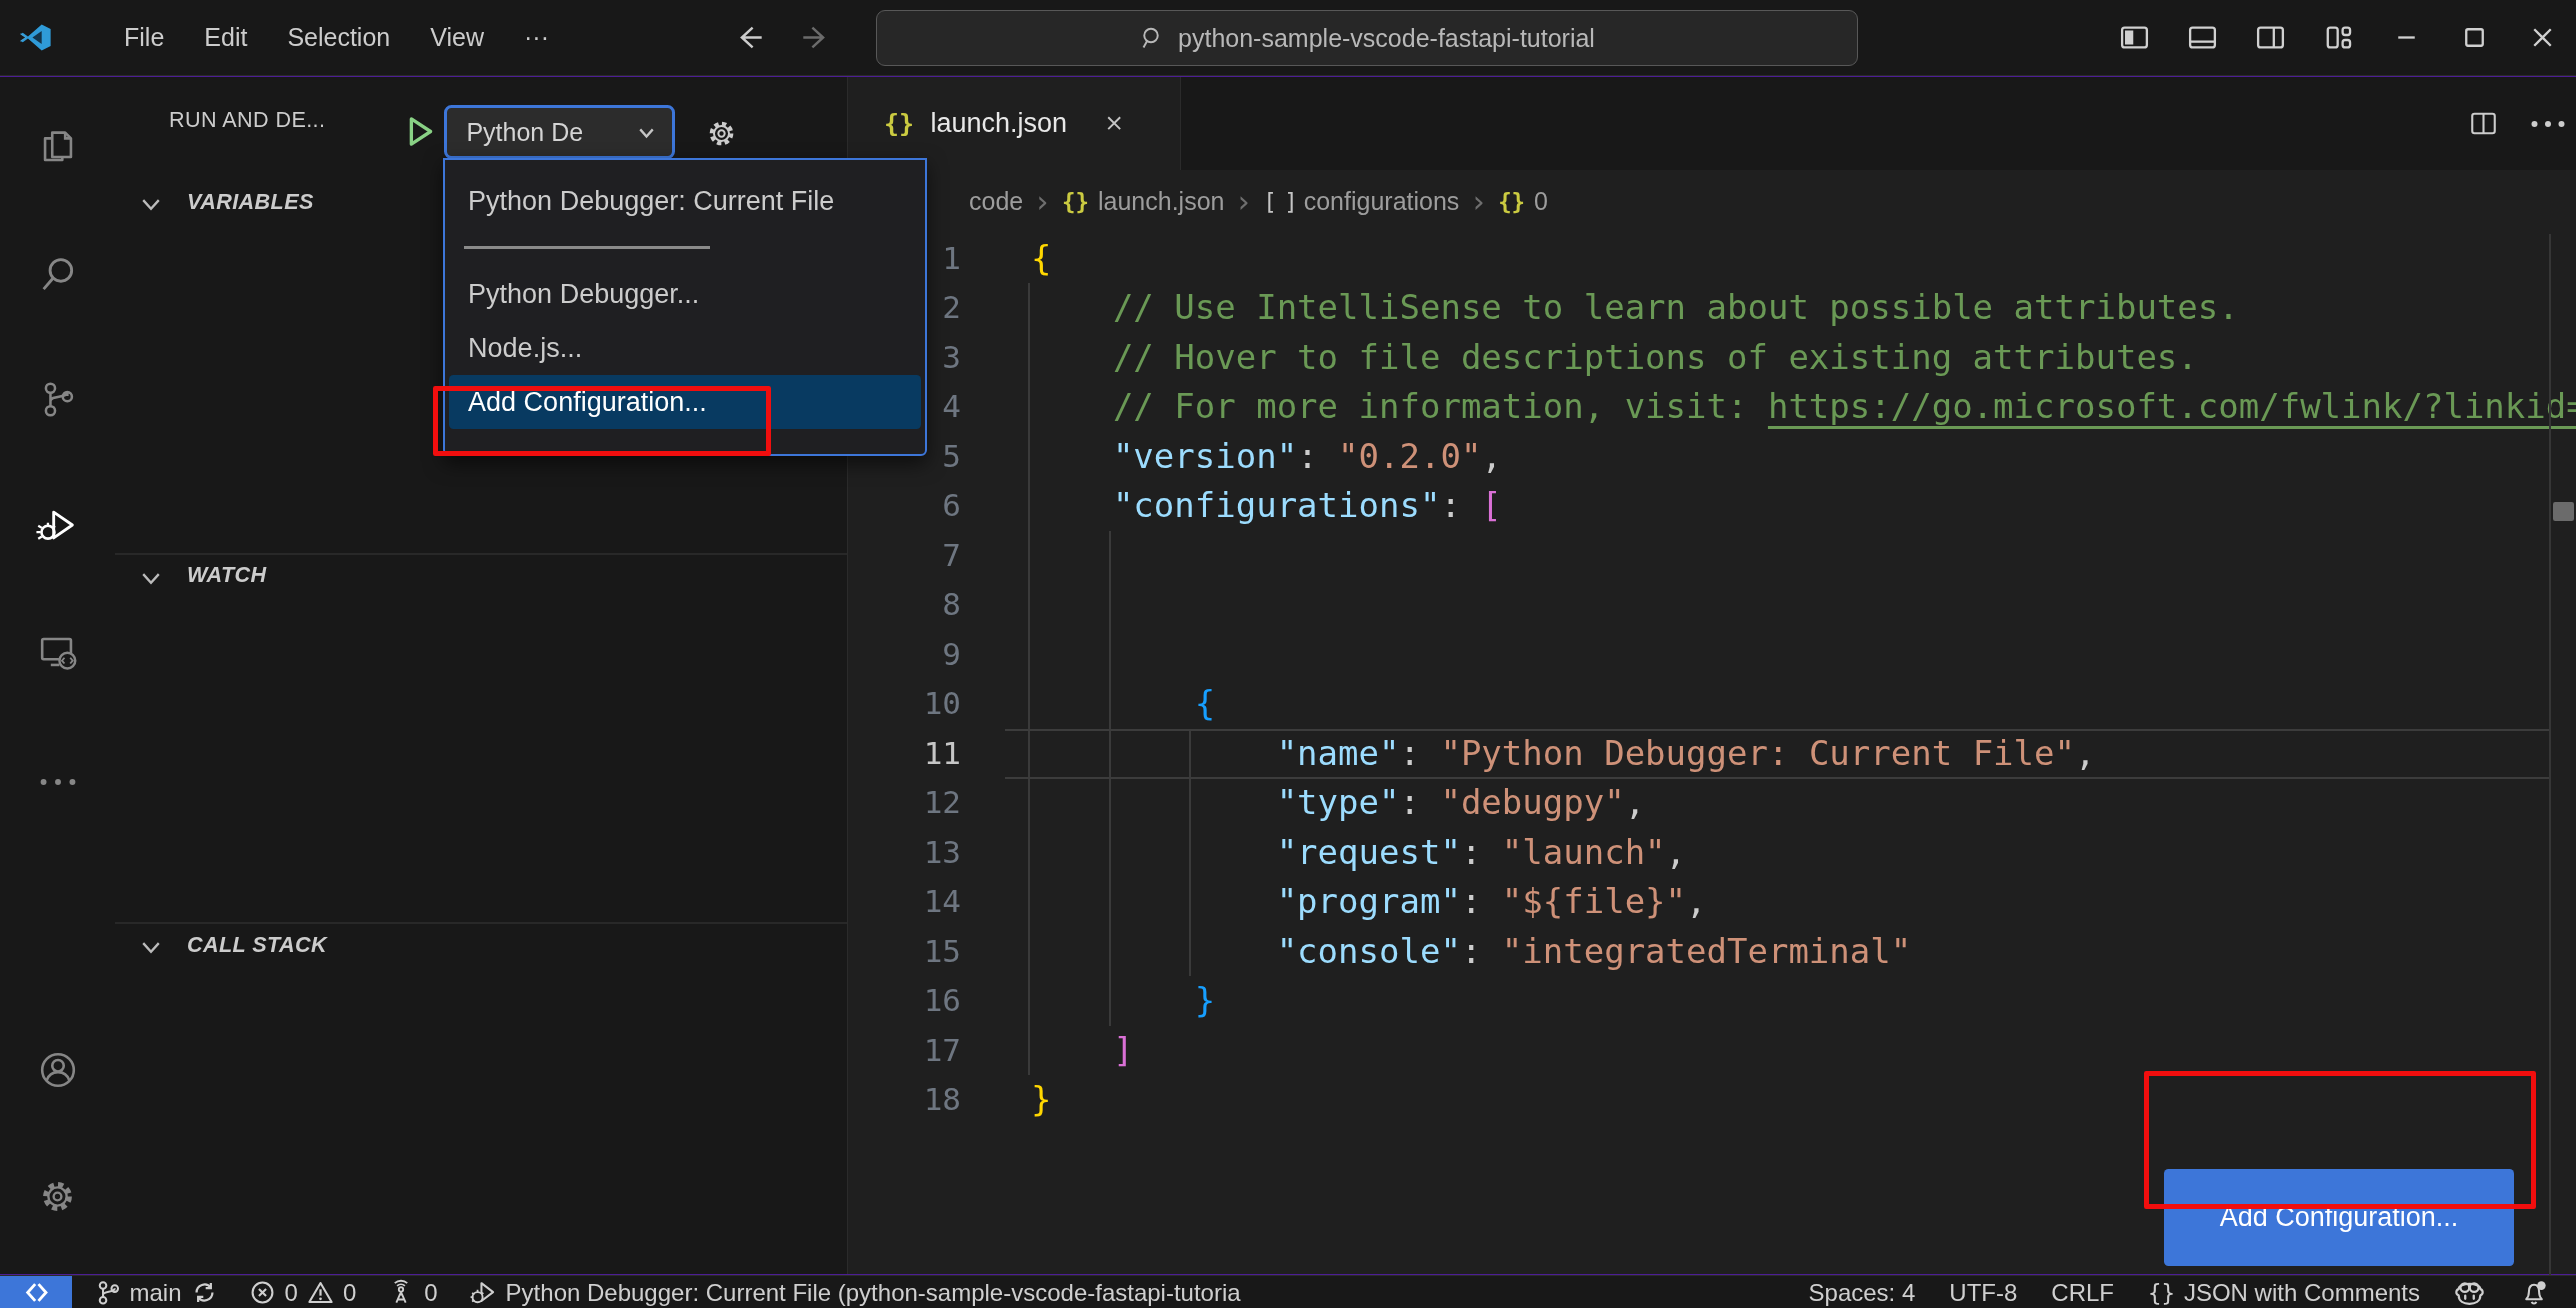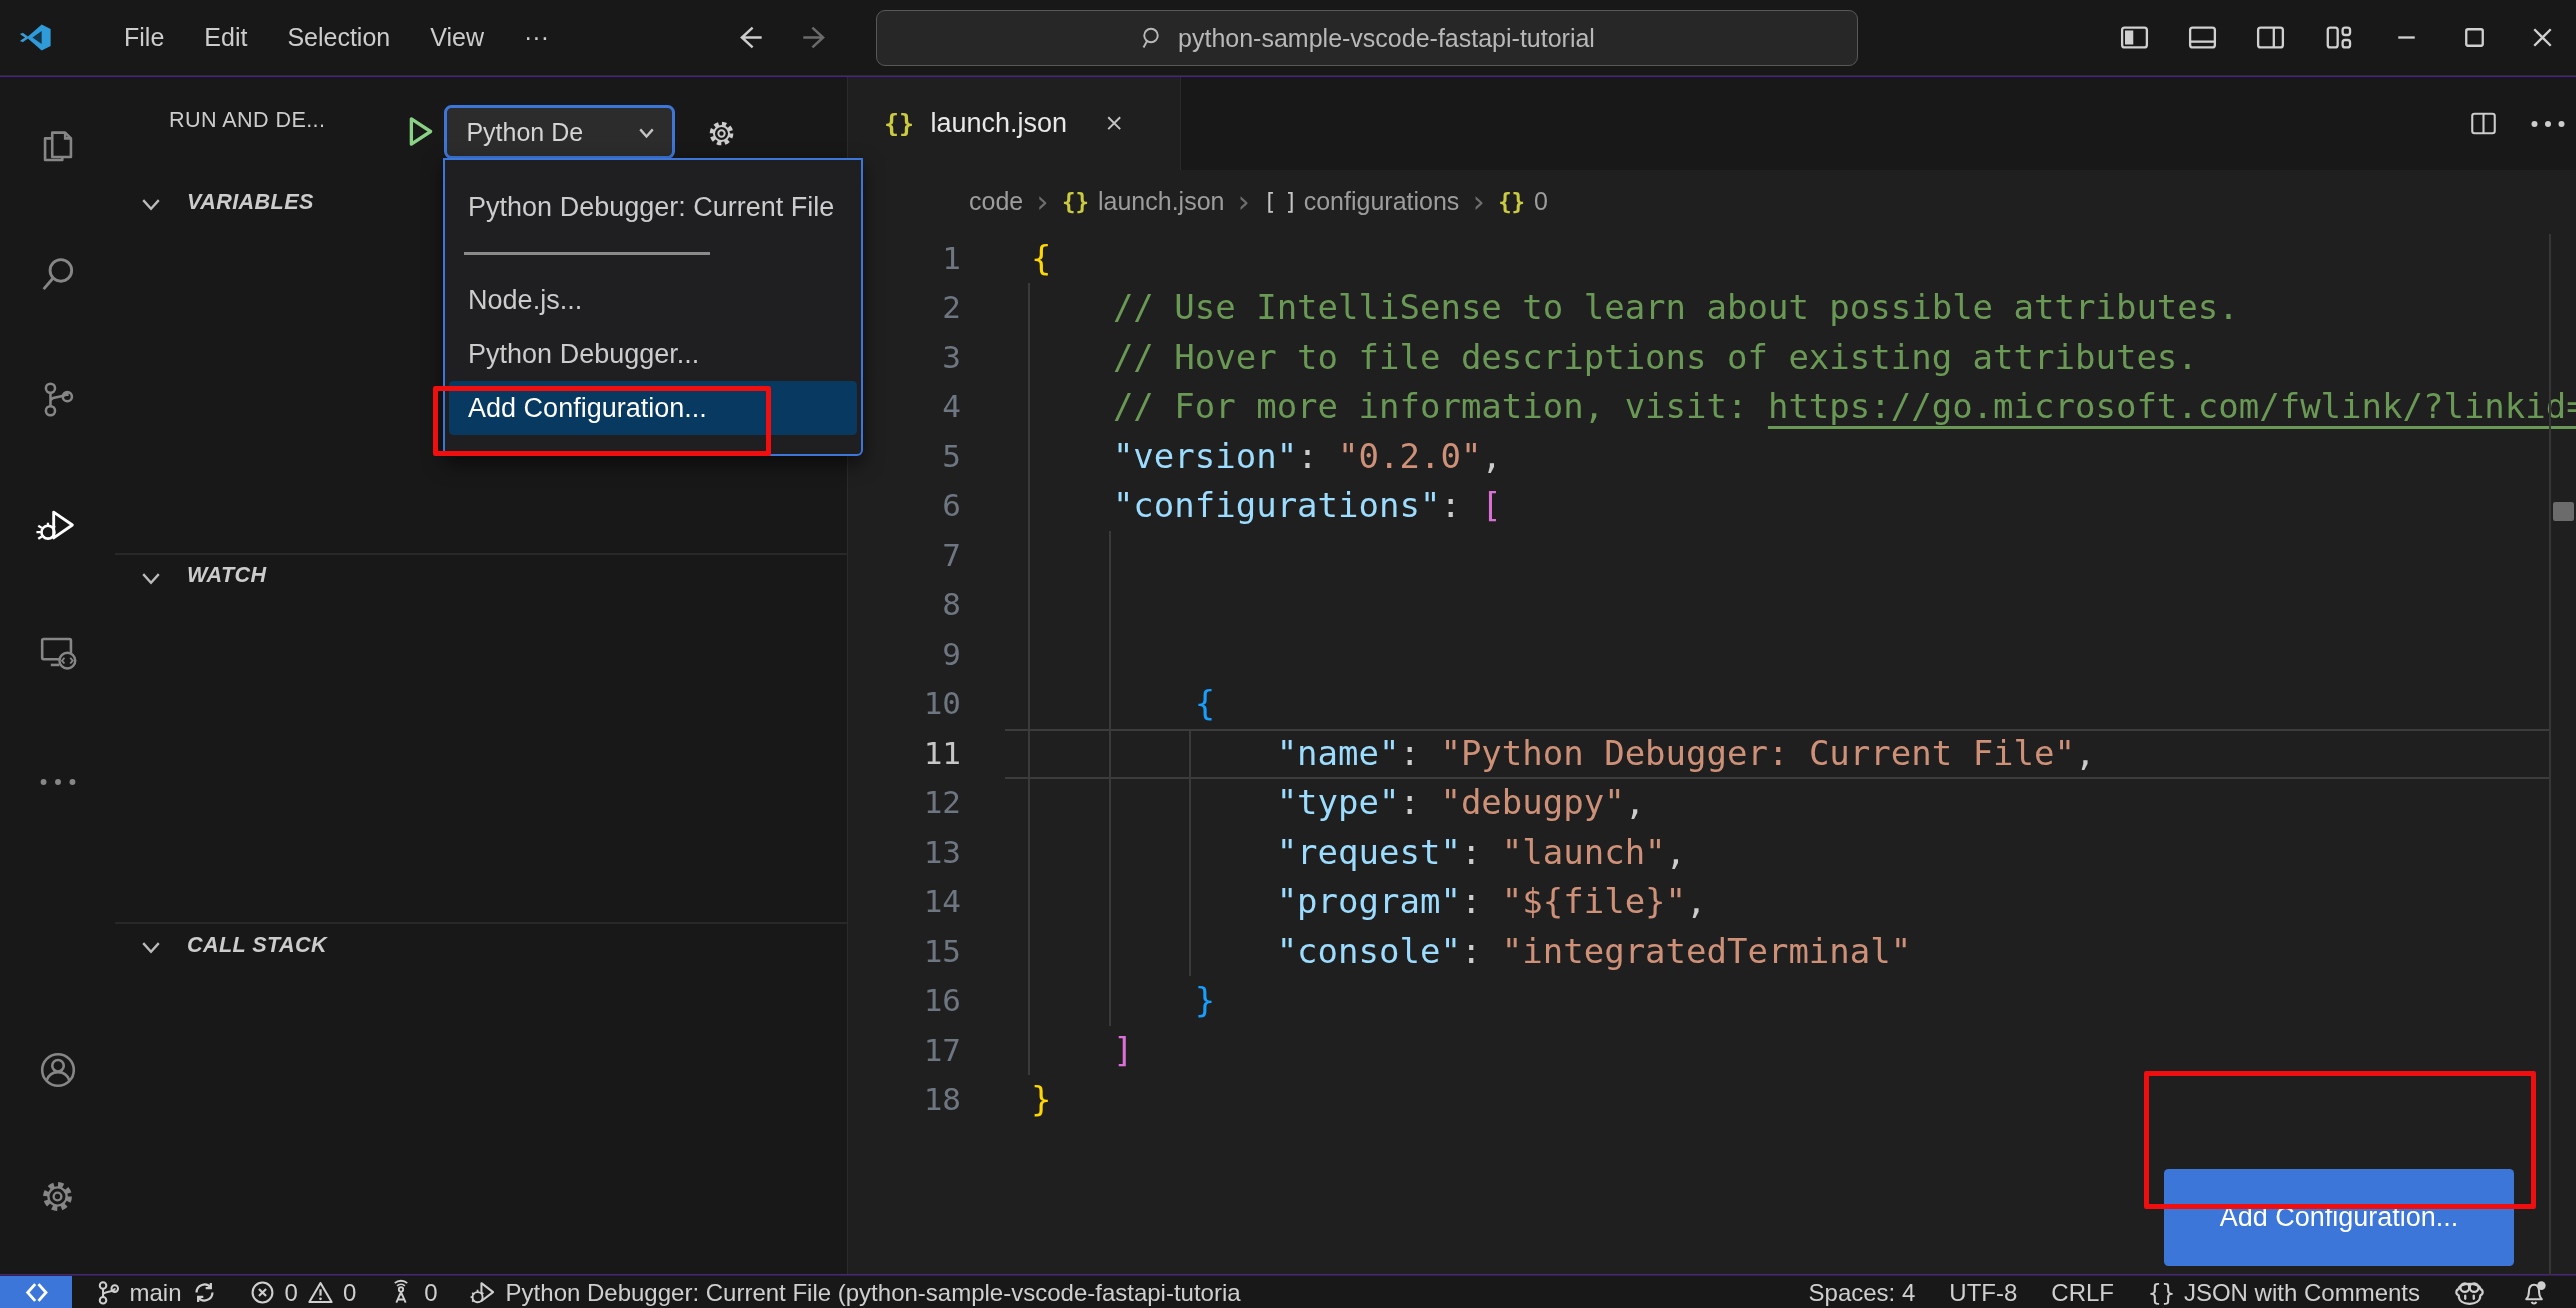--- a/index.html
+++ b/index.html
@@ -68,23 +68,23 @@
   .p{color:#cccccc;} .b1{color:var(--bracket-yellow);} .b2{color:var(--bracket-pink);} .b3{color:var(--bracket-blue);}
   .lk{text-decoration:underline;text-decoration-thickness:3px;text-underline-offset:8.2px;}
   .guide{position:absolute;width:1.5px;background:#3a3a3a;}
   .curline-border{position:absolute;left:157px;width:1544px;height:1.5px;background:#3c3c3c;}
   #scroll-divider{position:absolute;left:1701px;top:0;width:1.5px;height:1041px;background:#363636;}
   #scroll-thumb{position:absolute;left:1705px;top:268px;width:21px;height:19.4px;background:#6b6b6b;border-radius:2.2px;}
   #add-config-btn{position:absolute;left:1316px;top:935px;width:350px;height:97px;background:var(--accent-blue);
                   border:none;border-radius:4.5px;color:#ffffff;font-size:27px;font-family:"Liberation Sans",sans-serif;cursor:pointer;}
 
   
-  #debug-dropdown{position:absolute;left:443px;top:158px;width:420px;height:298px;background:#1f1f22;
+  #debug-dropdown{position:absolute;left:443px;top:158px;width:484px;height:298px;background:#1f1f22;
                   border:2.2px solid var(--accent-blue);border-radius:0 0 6px 6px;box-sizing:border-box;
-                  box-shadow:0 7.5px 19.4px rgba(0,0,0,.55);z-index:50;padding-top:20px;}
+                  box-shadow:0 7.5px 19.4px rgba(0,0,0,.55);z-index:50;padding-top:14px;}
   .dd-item{height:54px;display:flex;align-items:center;padding-left:19.4px;font-size:27px;color:#cccccc;margin:0 3.7px;border-radius:4.5px;}
   .dd-item.selected{background:var(--selection-bg);color:#ffffff;}
   .dd-sep{height:39px;display:flex;align-items:center;padding-left:19.4px;}
   .dd-sep .line{width:246px;height:2.2px;background:#8a8a8a;}
 
   
   .redbox{position:absolute;border:5.2px solid var(--annotation-red);border-radius:2.2px;z-index:60;pointer-events:none;}
   #redbox-menu{left:433px;top:386px;width:328px;height:60px;}
   #redbox-button{left:2144px;top:1071px;width:382px;height:128px;}
 
@@ -424,22 +424,22 @@
       <div id="scroll-thumb"></div>
       <button id="add-config-btn">Add Configuration...</button>
     </div>
   </section>
 
   <div id="debug-dropdown">
       <div class="dd-item">Python Debugger: Current File</div>
       <div class="dd-sep">
         <div class="line"></div>
       </div>
+      <div class="dd-item">Python Debugger...</div>
       <div class="dd-item">Node.js...</div>
-      <div class="dd-item">Python Debugger...</div>
       <div class="dd-item selected">Add Configuration...</div>
     </div>
 
   <div class="redbox" id="redbox-menu"></div>
   <div class="redbox" id="redbox-button"></div>
 
   <footer id="statusbar">
     <div id="status-left">
         <div class="status-item" id="remote-badge">
           <span class="">

